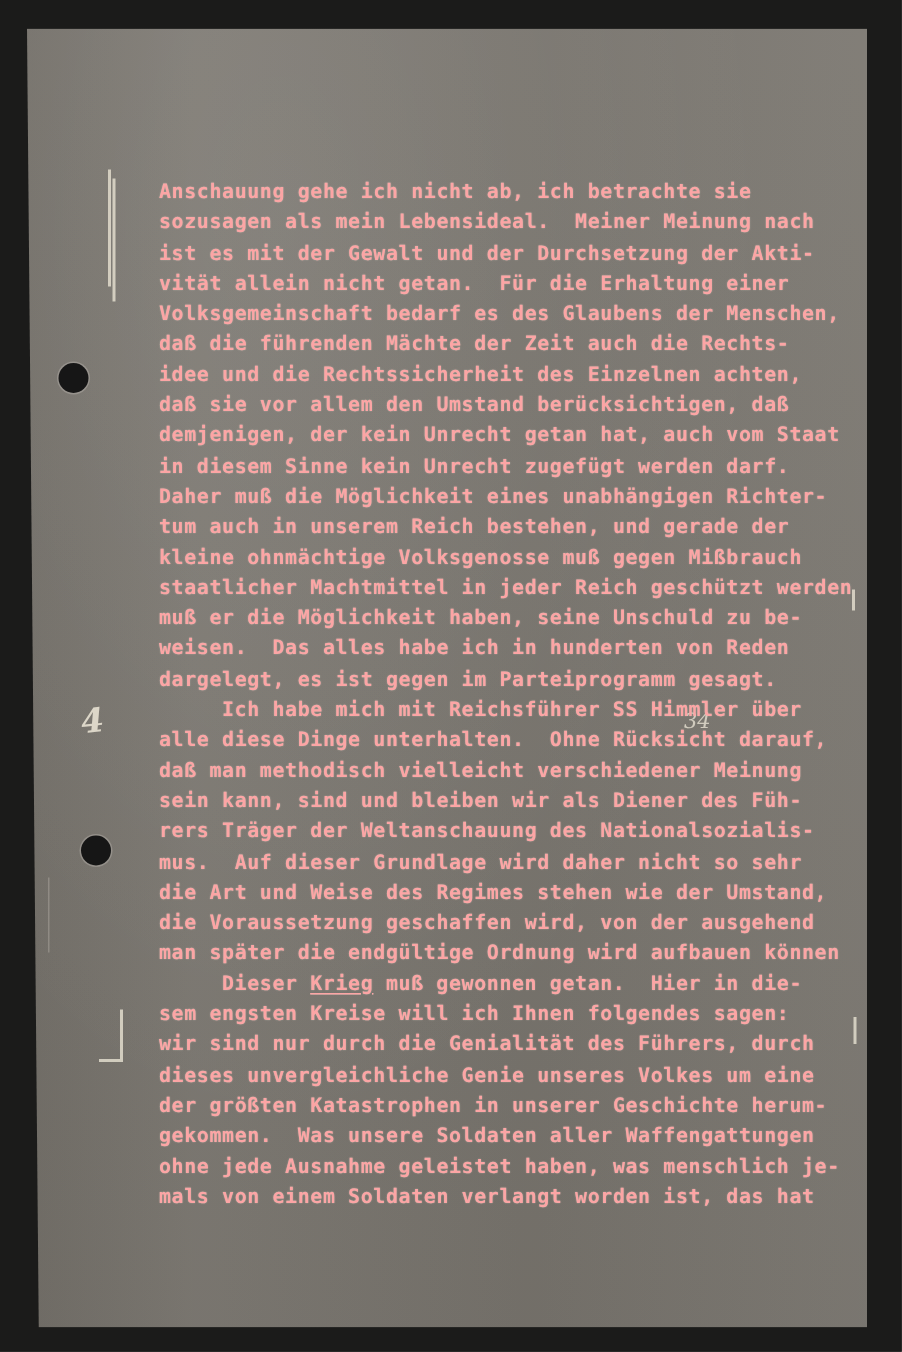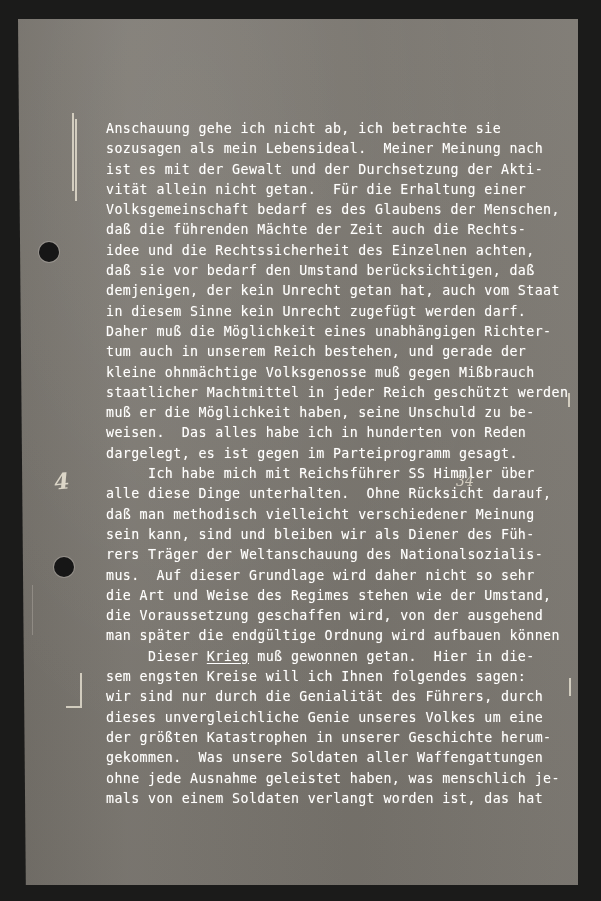--- a/index.html
+++ b/index.html
@@ -34,24 +34,24 @@
       left: 88px;
       top: 100px;
       width: 470px;
     }
     .line {
       display: block;
       height: 20.3px;
       line-height: 20.3px;
       white-space: pre;
       font-family: "DejaVu Sans Mono", "Liberation Mono", monospace;
-      font-weight: normal;
+      font-weight: bold;
       font-size: 13.3px;
       letter-spacing: 0.4px;
-      color: #ffffff;
+      color: #fca5a5;
       text-shadow: 0 0 1px rgba(233,227,213,0.55);
     }
     .line.indent { padding-left: 42px; }
     .u { text-decoration: underline; text-underline-offset: 2px; }
     .hole {
       position: absolute;
       width: 20px;
       height: 20px;
       border-radius: 50%;
       background: #161616;
@@ -141,21 +141,21 @@
   <div class="margin-bar" style="left:569px; top:678px; height:18px;"></div>
 
   <div class="text-block" style="left:106px; top:119px;">
     <span class="line">Anschauung gehe ich nicht ab, ich betrachte sie</span>
     <span class="line">sozusagen als mein Lebensideal.  Meiner Meinung nach</span>
     <span class="line">ist es mit der Gewalt und der Durchsetzung der Akti-</span>
     <span class="line">vität allein nicht getan.  Für die Erhaltung einer</span>
     <span class="line">Volksgemeinschaft bedarf es des Glaubens der Menschen,</span>
     <span class="line">daß die führenden Mächte der Zeit auch die Rechts-</span>
     <span class="line">idee und die Rechtssicherheit des Einzelnen achten,</span>
-    <span class="line">daß sie vor bedarf den Umstand berücksichtigen, daß</span>
+    <span class="line">daß sie vor allem den Umstand berücksichtigen, daß</span>
     <span class="line">demjenigen, der kein Unrecht getan hat, auch vom Staat</span>
     <span class="line">in diesem Sinne kein Unrecht zugefügt werden darf.</span>
     <span class="line">Daher muß die Möglichkeit eines unabhängigen Richter-</span>
     <span class="line">tum auch in unserem Reich bestehen, und gerade der</span>
     <span class="line">kleine ohnmächtige Volksgenosse muß gegen Mißbrauch</span>
     <span class="line">staatlicher Machtmittel in jeder Reich geschützt werden</span>
     <span class="line">muß er die Möglichkeit haben, seine Unschuld zu be-</span>
     <span class="line">weisen.  Das alles habe ich in hunderten von Reden</span>
     <span class="line">dargelegt, es ist gegen im Parteiprogramm gesagt.</span>
 

